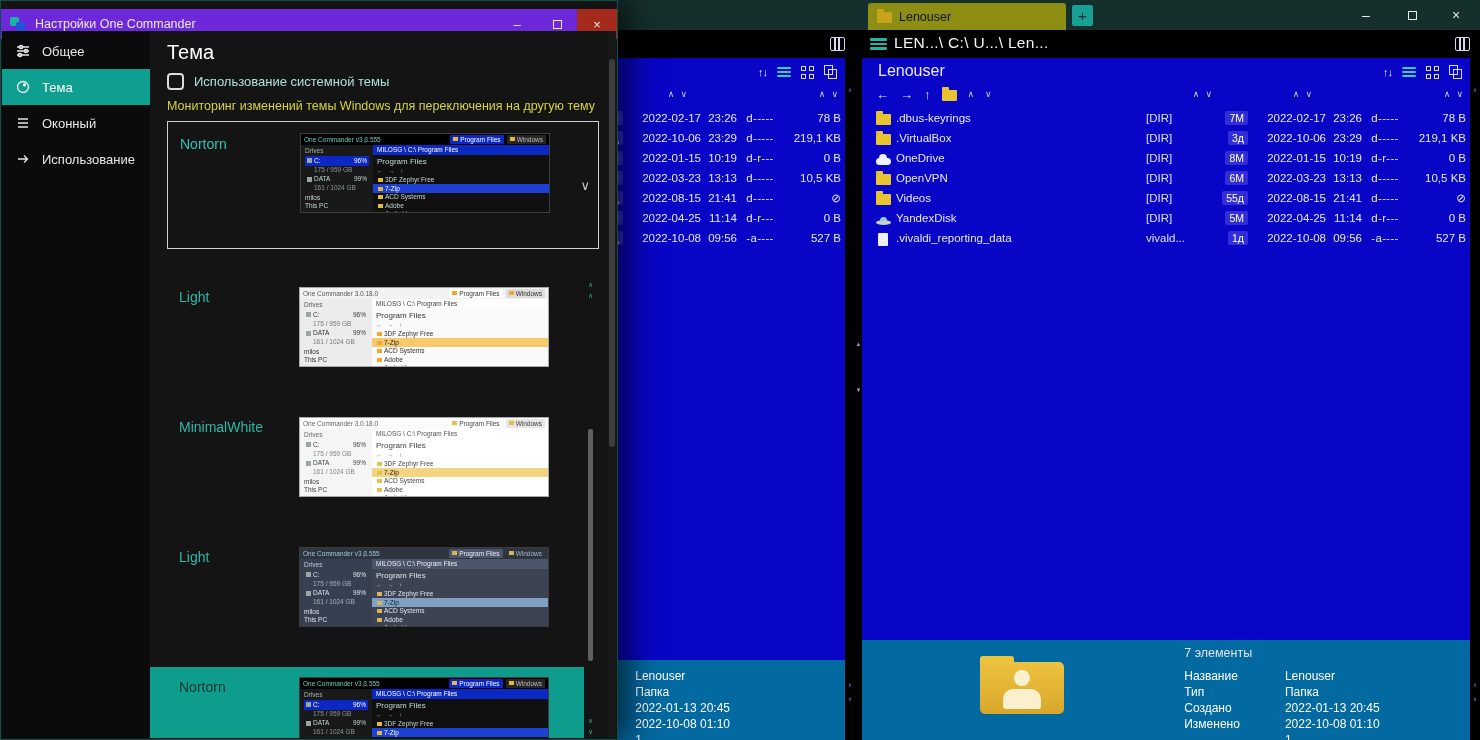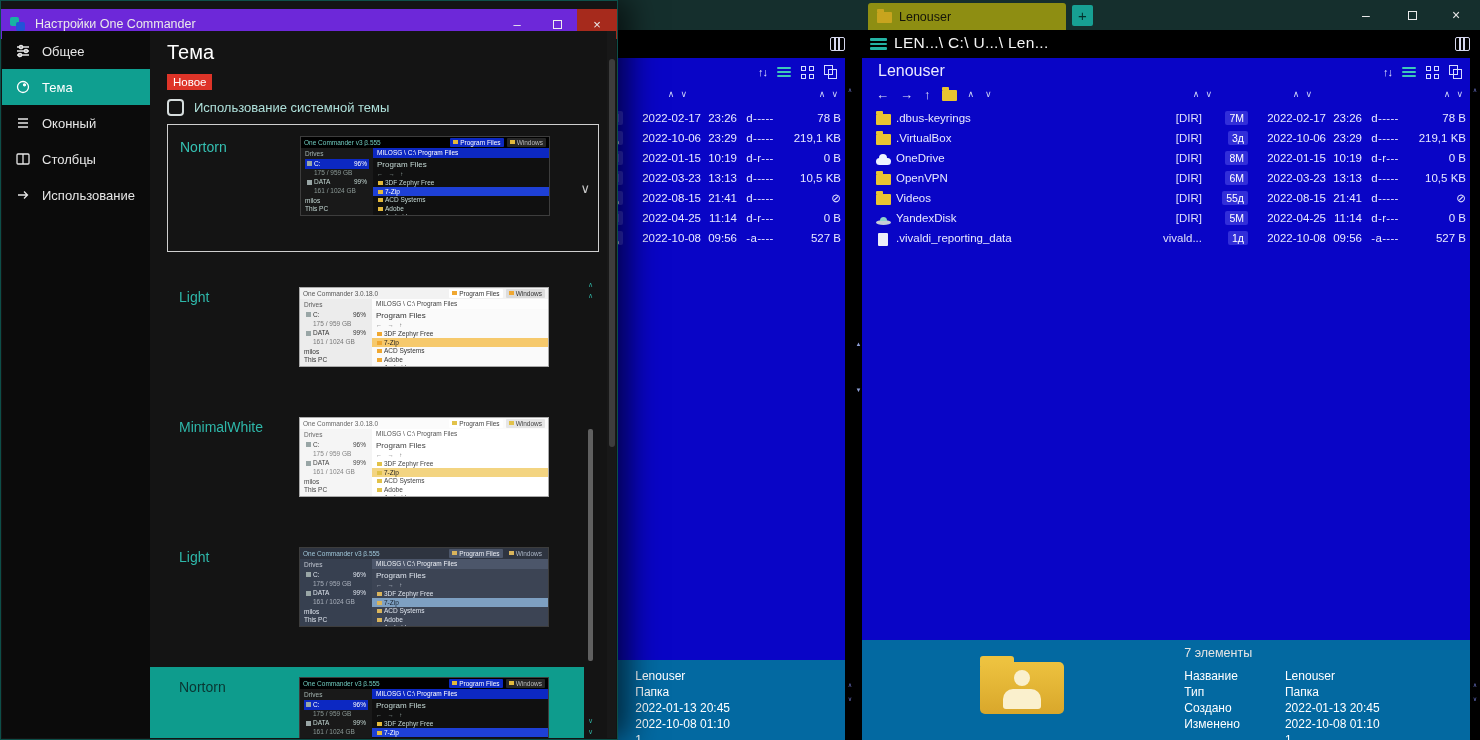--- a/index.html
+++ b/index.html
@@ -49,21 +49,21 @@
   .tool-copy .r1{left:0;top:0}.tool-copy .r2{right:0;bottom:0}
 
   .sortp{position:absolute;top:31px;font-size:9px;color:#ccd3f8}
   .sortp i{margin:0 3px}
   .sp1{right:265px}.sp2{right:165px}.sp3{right:14px}
 
   .rows{position:absolute;top:50px;left:0;right:10px}
   .frow{display:flex;align-items:center;height:20px;padding:0 4px 0 14px;font-size:11.5px;color:#e9eaff}
   .c-ico{width:20px;flex:none;display:flex}
   .c-name{flex:1;min-width:0;overflow:hidden;white-space:nowrap}
-  .c-type{width:56px;flex:none;text-align:right;color:#dee0fa}
+  .c-type{width:56px;flex:none;text-align:left;color:#dee0fa}
   .c-chip{width:34px;flex:none;display:flex;justify-content:flex-end;margin-left:12px}
   .chip{background:#312ed9;color:#fff;font-size:10.5px;line-height:14px;padding:0 4px;border-radius:2px}
   .c-date{width:70px;flex:none;text-align:right;margin-left:8px}
   .c-time{width:32px;flex:none;text-align:right;margin-left:4px}
   .c-attrs{width:38px;flex:none;text-align:center;margin-left:4px;letter-spacing:.3px}
   .c-size{width:58px;flex:none;text-align:right;margin-left:4px}
 
   .ic-folder{width:15px;height:11px;background:#e9c431;border-radius:1px;position:relative;margin-top:2px}
   .ic-folder::before{content:"";position:absolute;top:-3px;left:0;width:7px;height:3px;background:#e9c431;border-radius:1px 1px 0 0}
   .ic-folder.dk{background:#c8a41e}.ic-folder.dk::before{background:#c8a41e}
@@ -583,40 +583,33 @@
         <span>Тема</span>
       </div>
       <div class="side-item">
         <svg width="16" height="16" viewBox="0 0 16 16" fill="none" stroke="currentColor" stroke-width="1.3">
             <path d="M3 4h10M3 8h10M3 12h10"></path>
           </svg>
         <span>Оконный</span>
       </div>
       <div class="side-item">
         <svg width="16" height="16" viewBox="0 0 16 16" fill="none" stroke="currentColor" stroke-width="1.3">
-            <rect x="2" y="3" width="12" height="10" rx="1"></rect>
-            <path d="M8 3v10"></path>
-          </svg>
-        <span>Столбцы</span>
-      </div>
-      <div class="side-item">
-        <svg width="16" height="16" viewBox="0 0 16 16" fill="none" stroke="currentColor" stroke-width="1.3">
             <path d="M3 8h9M9 4.5 12.5 8 9 11.5"></path>
           </svg>
         <span>Использование</span>
       </div>
     </div>
 
     <div class="sw-main">
       <div class="heading">Тема</div>
-      <div><span class="badge">Новое</span></div>
       <div class="chk-row">
         <span class="chk"></span>
         <span class="chk-label">Использование системной темы</span>
       </div>
+      <div class="note">Мониторинг изменений темы Windows для переключения на другую тему</div>
 
       <div class="current-box">
         <span class="cur-name">Nortorn</span>
         <span class="cur-chev">∨</span>
         <div class="tp tp--nortorn">
           <div class="tp-bar">
               <span class="tp-ttl">One Commander v3 β.555</span>
               <span class="tp-tab tab1">
                 <i class="tp-fold"></i>
                 <span>Program Files</span>

